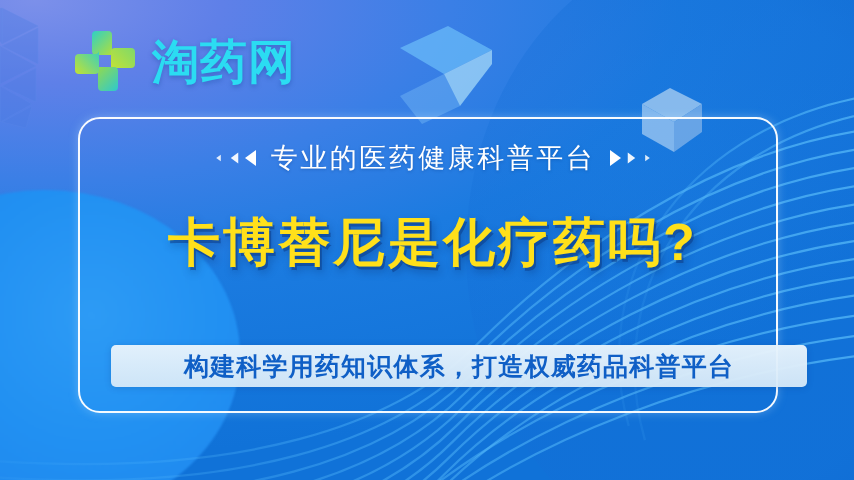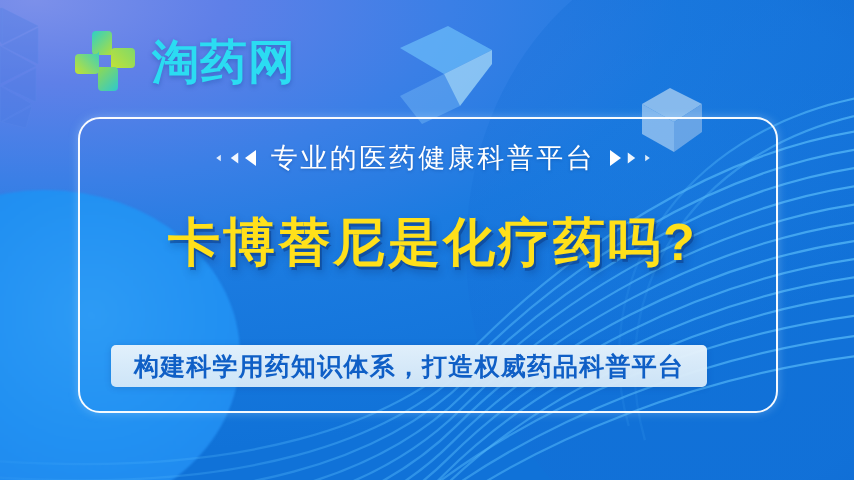--- a/index.html
+++ b/index.html
@@ -157,21 +157,21 @@
     text-shadow:
       2px 3px 0 rgba(12,60,135,0.55),
       3px 5px 8px rgba(8,45,110,0.40);
   }
 
   
   .banner {
     position: absolute;
     left: 111px;
     top: 345px;
-    width: 596px;
+    width: 696px;
     height: 42px;
     background: linear-gradient(180deg, rgba(231,243,252,0.97) 0%, rgba(214,233,248,0.95) 100%);
     border-radius: 5px;
     display: flex;
     align-items: center;
     justify-content: center;
     box-shadow: 0 1px 6px rgba(10,55,130,0.22);
   }
   .banner-text {
     font-size: 25px;

